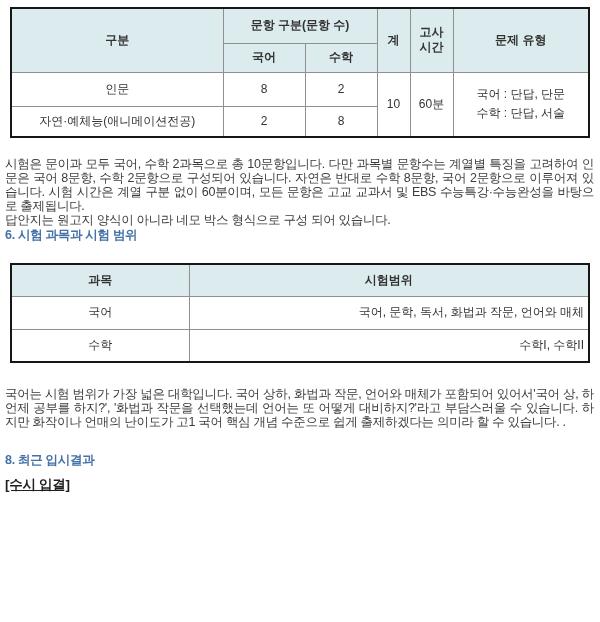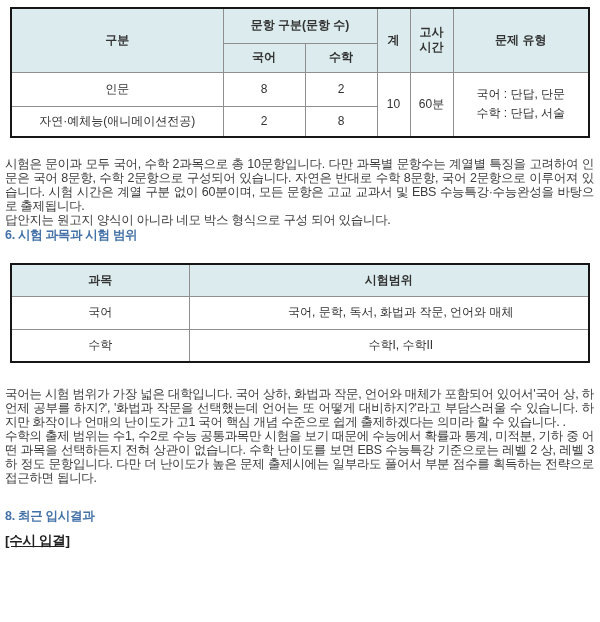--- a/index.html
+++ b/index.html
@@ -26,21 +26,21 @@
   .t1 .r-h1 { height:35px; }
   .t1 .r-h2 { height:29px; }
   .t1 .r-d1 { height:34px; }
   .t1 .r-d2 { height:31px; }
   .time-hdr { white-space:pre-line; line-height:15px; }
   .qtype-inner { display:inline-block; text-align:left; line-height:19px; font-size:12px; }
 
   .t2 { width:578px; margin-top:19px; }
   .t2 .r-h { height:32px;margin-top:28px; }
   .t2 .r-d { height:33px; }
-  .t2 td.range { text-align:center; padding-left:28px; }
+  .t2 td.range { text-align:right; padding-left:28px; }
 
   
   .para {
     margin:0; font-size:12.5px; line-height:14px;
     text-align:justify; word-break:break-all;
     color:#3b3b3b; letter-spacing:-0.3px;
   }
   .block-intro { margin-top:19px; }
   .block-range { margin-top:24px; }
 
@@ -128,19 +128,18 @@
       </tr>
       <tr class="r-d">
         <td>수학</td>
         <td class="range">수학I, 수학II</td>
       </tr>
     </tbody>
   </table>
 
   <div class="block-range">
     <p class="para">국어는 시험 범위가 가장 넓은 대학입니다. 국어 상하, 화법과 작문, 언어와 매체가 포함되어 있어서'국어 상, 하 언제 공부를 하지?', '화법과 작문을 선택했는데 언어는 또 어떻게 대비하지?'라고 부담스러울 수 있습니다. 하지만 화작이나 언매의 난이도가 고1 국어 핵심 개념 수준으로 쉽게 출제하겠다는 의미라 할 수 있습니다. .</p>
-    <p class="para">수학의 출제 범위는 수1, 수2로 수능 공통과목만 시험을 보기 때문에 수능에서 확률과 통계, 미적분, 기하 중 어떤 과목을 선택하든지 전혀 상관이 없습니다. 수학 난이도를 보면 EBS 수능특강 기준으로는 레벨 2 상, 레벨 3 하 정도 문항입니다. 다만 더 난이도가 높은 문제 출제시에는 일부라도 풀어서 부분 점수를 획득하는 전략으로 접근하면 됩니다.</p>
   </div>
 
   <p class="sec-heading sec-8">8. 최근 입시결과</p>
   <p class="sub-heading">[수시 입결]</p>
 
 </div>
 
 </body></html>

